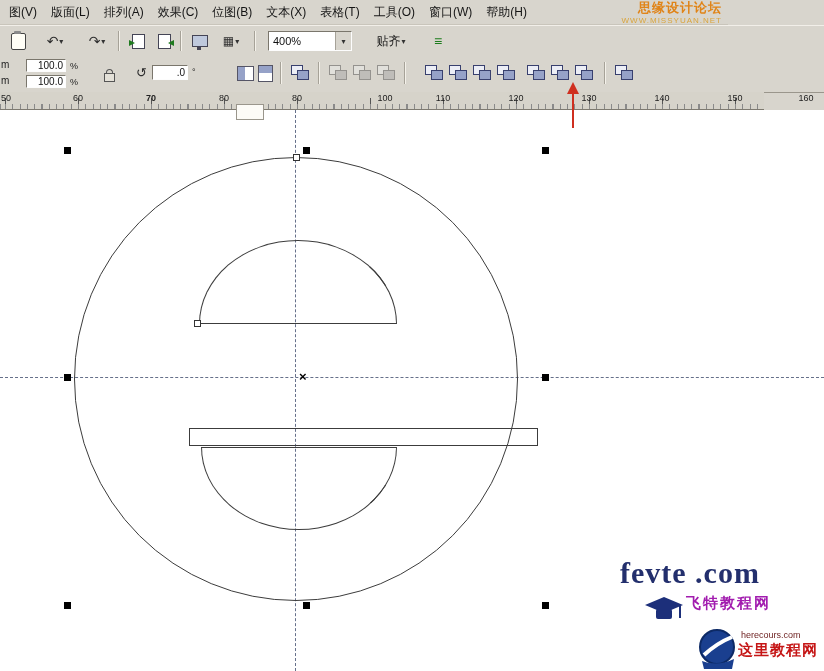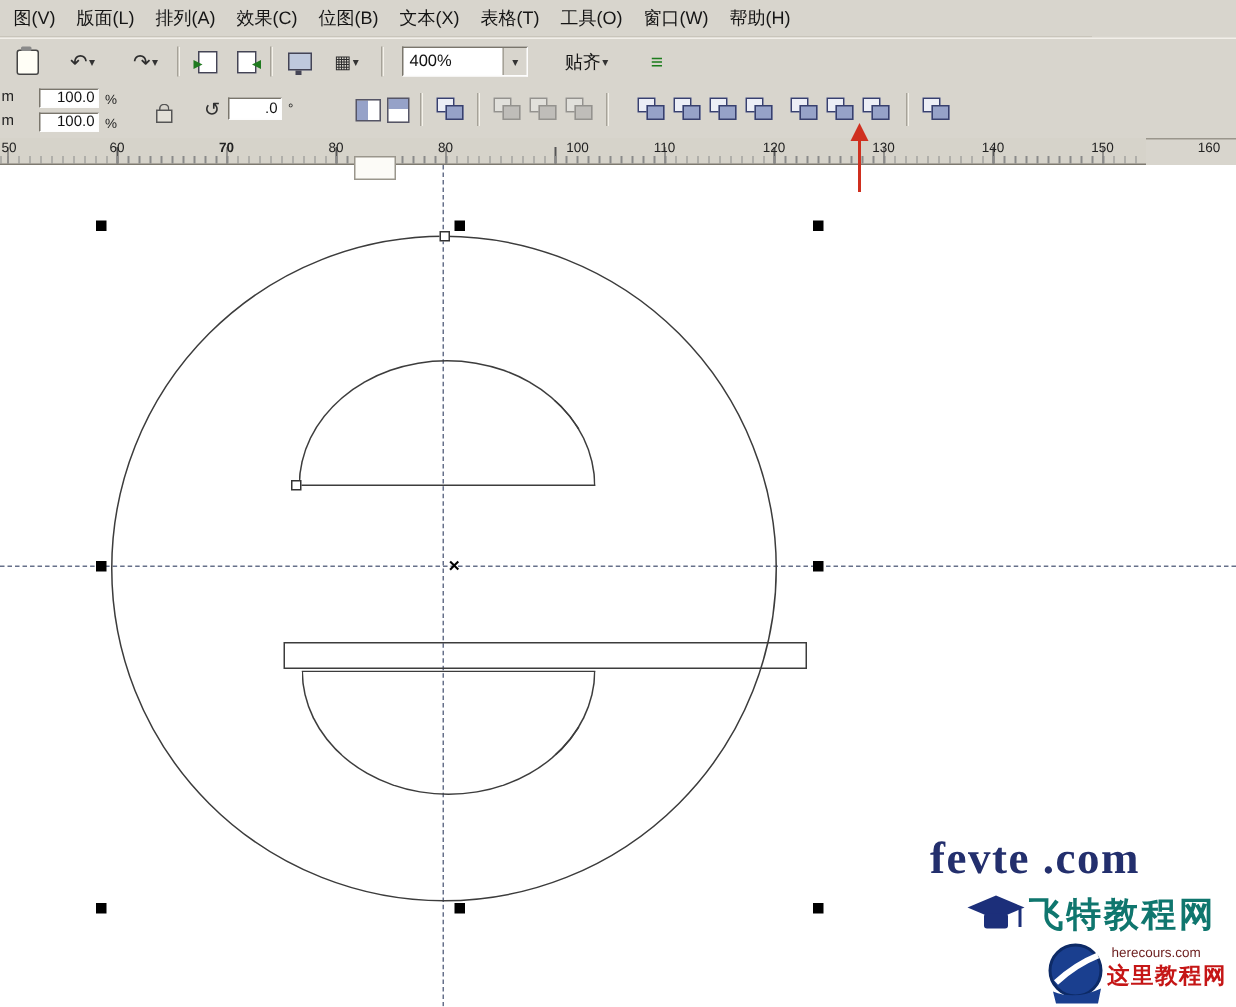--- a/index.html
+++ b/index.html
@@ -73,21 +73,21 @@
   .handle{position:absolute;width:7px;height:7px;background:#000;}
   .node{position:absolute;width:5px;height:5px;background:#fff;border:1px solid #333;box-sizing:content-box;}
   .center-mark{position:absolute;font-size:13px;font-weight:bold;color:#000;line-height:1;}
 
   
   .annotation-arrow{position:absolute;left:564px;top:82px;z-index:50;}
 
   
   .wm-en{position:absolute;left:620px;top:446px;font-family:"Liberation Serif",serif;
          font-size:30px;font-weight:bold;color:#232f6d;letter-spacing:1px;}
-  .wm-cn{position:absolute;left:686px;top:484px;font-size:23px;font-weight:bold;color:#0f766e;letter-spacing:2px;font-family:Liberation Serif, serif;}
+  .wm-cn{position:absolute;left:686px;top:484px;font-size:15px;font-weight:bold;color:#a21caf;letter-spacing:2px;font-family:Liberation Serif, serif;}
   .wm-cap{position:absolute;left:644px;top:486px;}
   .wm-globe{position:absolute;left:698px;top:517px;}
   .wm-url{position:absolute;left:741px;top:520px;font-size:9px;color:#6b1d1d;}
   .wm-cn2{position:absolute;left:738px;top:531px;font-size:15px;font-weight:bold;color:#c51616;letter-spacing:1px;}
 </style>
 </head>
 <body>
 
 <div class="chrome"></div>
 
@@ -95,20 +95,24 @@
   <span class="menu-item">图(V)</span>
   <span class="menu-item">版面(L)</span>
   <span class="menu-item">排列(A)</span>
   <span class="menu-item">效果(C)</span>
   <span class="menu-item">位图(B)</span>
   <span class="menu-item">文本(X)</span>
   <span class="menu-item">表格(T)</span>
   <span class="menu-item">工具(O)</span>
   <span class="menu-item">窗口(W)</span>
   <span class="menu-item">帮助(H)</span>
+  <div class="branding">
+    <div class="site">思缘设计论坛</div>
+    <div class="url">WWW.MISSYUAN.NET</div>
+  </div>
 </div>
 
 <div class="toolbar">
   <div class="tbtn" style="left:6px;">
     <span class="icon-clipboard"></span>
   </div>
   <div class="tbtn" style="left:38px;width:34px;">
     <span class="glyph">↶</span>
     <span class="drop">▾</span>
   </div>

